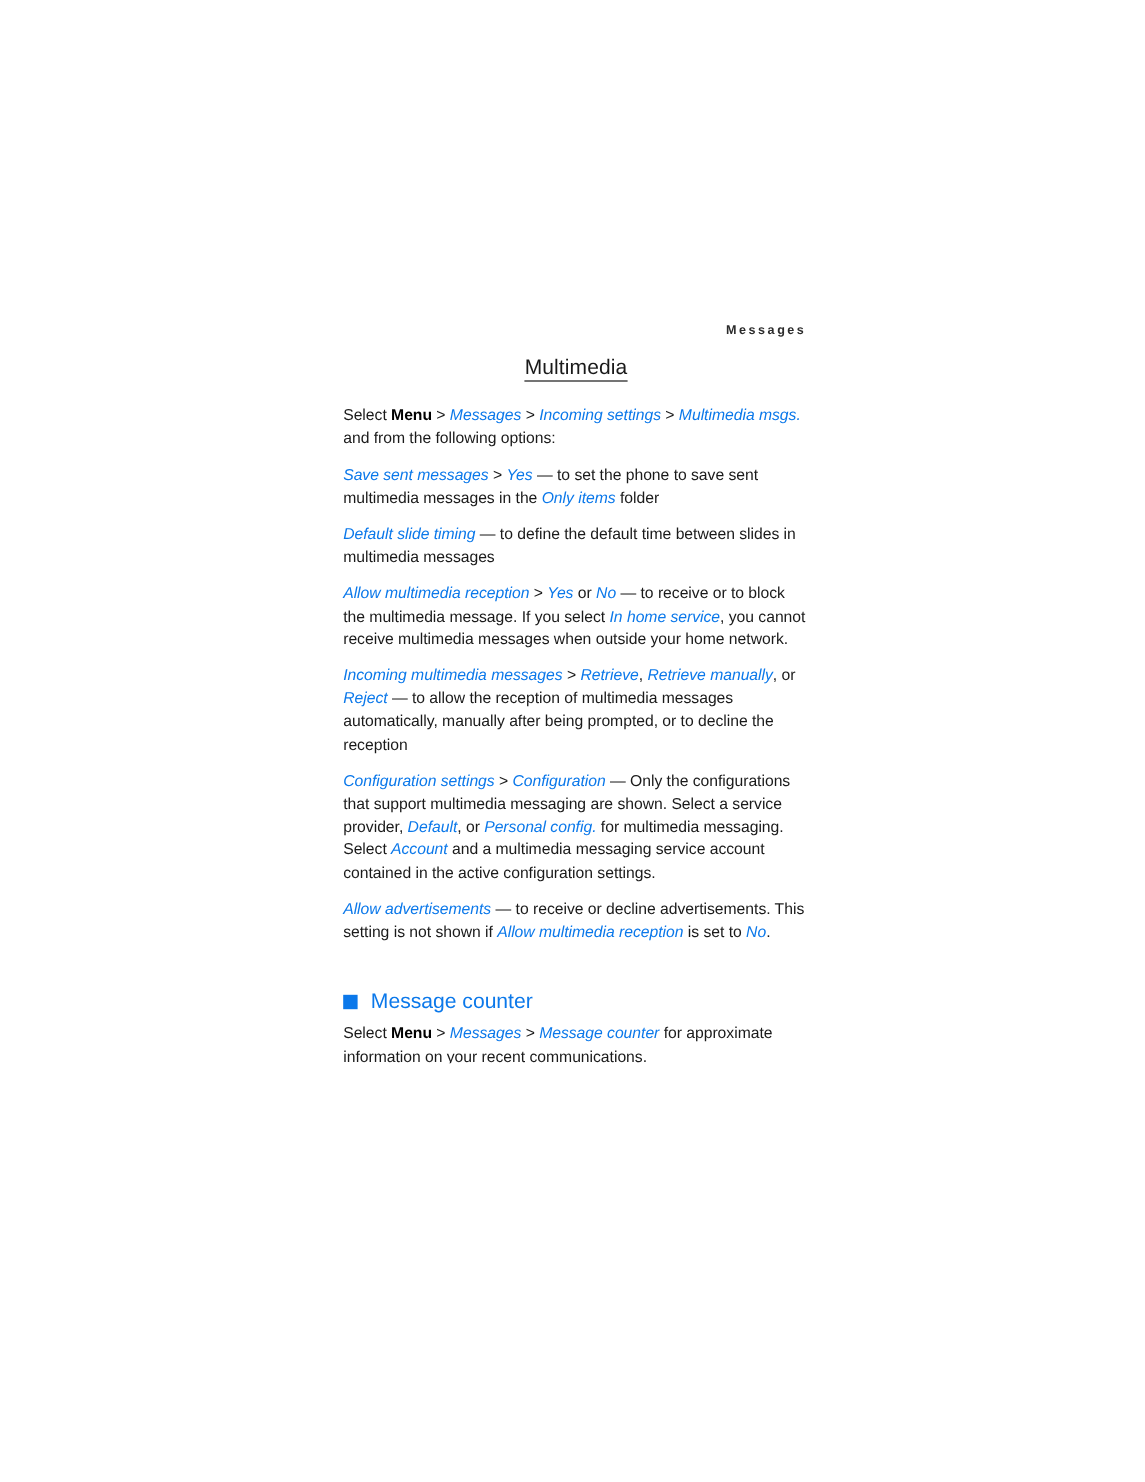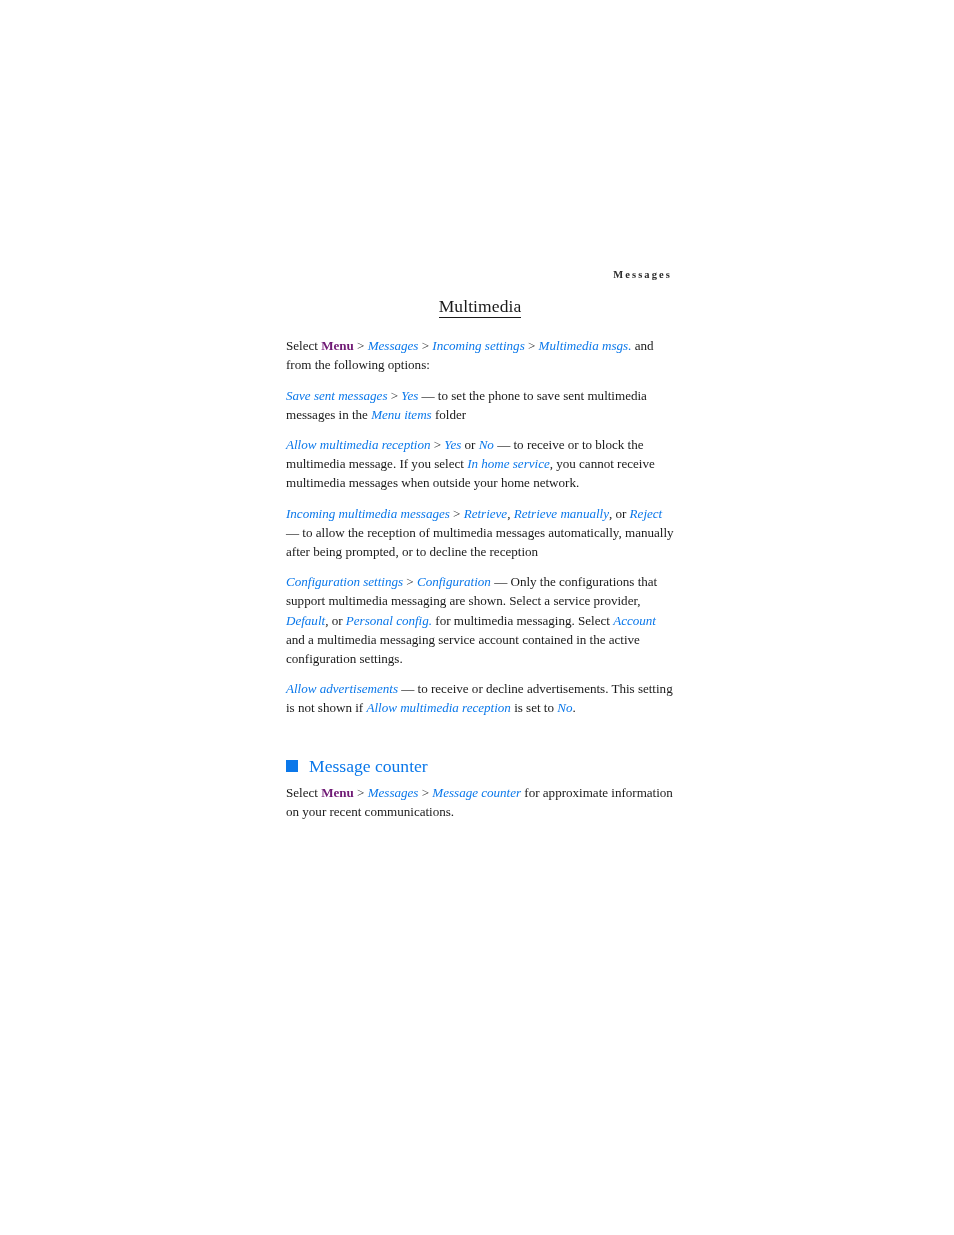--- a/index.html
+++ b/index.html
@@ -15,21 +15,20 @@
     color: #1a1a1a;
     -webkit-font-smoothing: antialiased;
   }
 
   .page {
     position: absolute;
     left: 0; top: 0;
     width: 954px;
     height: 886px;
     overflow: hidden;
-    font-family: Liberation Serif, serif;
   }
 
   
   .running-head {
     position: absolute;
     left: 286px;
     top: 269px;
     width: 386px;
     text-align: right;
     font-size: 10.5px;
@@ -66,21 +65,21 @@
     color: #1a1a1a;
     letter-spacing: -0.02px;
   }
   p.body:last-child { margin-bottom: 11px; }
 
   .lnk {
     color: #0b78ea;
     font-style: italic;
   }
   .lnk-b {
-    color: #701a75;
+    color: #000000;
     font-style: normal;
     font-weight: bold;
   }
   .gt { color: #1a1a1a; }
 
   
   h2.sq-heading {
     margin: 0 0 6px 0;
     font-size: 17.6px;
     font-weight: normal;
@@ -121,24 +120,25 @@
 
   <div class="content">
 
     <div class="title-wrap">
       <h1 class="section-title">Multimedia</h1>
     </div>
 
 
     <p class="body"><span>Select </span><span class="lnk-b">Menu</span><span class="gt"> &gt; </span><span class="lnk">Messages</span><span class="gt"> &gt; </span><span class="lnk">Incoming settings</span><span class="gt"> &gt; </span><span class="lnk">Multimedia msgs.</span><span> and from the following options:</span></p>
 
-    <p class="body"><span class="lnk">Save sent messages</span><span class="gt"> &gt; </span><span class="lnk">Yes</span><span> — to set the phone to save sent multimedia messages in the </span><span class="lnk">Menu items</span><span> folder</span></p>
+    <p class="body"><span class="lnk">Save sent messages</span><span class="gt"> &gt; </span><span class="lnk">Yes</span><span> — to set the phone to save sent multimedia messages in the </span><span class="lnk">Only items</span><span> folder</span></p>
 
 
 
+    <p class="body"><span class="lnk">Default slide timing</span><span> — to define the default time between slides in multimedia messages</span></p>
 
     <p class="body"><span class="lnk">Allow multimedia reception</span><span class="gt"> &gt; </span><span class="lnk">Yes</span><span> or </span><span class="lnk">No</span><span> — to receive or to block the multimedia message. If you select </span><span class="lnk">In home service</span><span>, you cannot receive multimedia messages when outside your home network.</span></p>
 
     <p class="body"><span class="lnk">Incoming multimedia messages</span><span class="gt"> &gt; </span><span class="lnk">Retrieve</span><span>, </span><span class="lnk">Retrieve manually</span><span>, or </span><span class="lnk">Reject</span><span> — to allow the reception of multimedia messages automatically, manually after being prompted, or to decline the reception</span></p>
 
     <p class="body"><span class="lnk">Configuration settings</span><span class="gt"> &gt; </span><span class="lnk">Configuration</span><span> — Only the configurations that support multimedia messaging are shown. Select a service provider, </span><span class="lnk">Default</span><span>, or </span><span class="lnk">Personal config.</span><span> for multimedia messaging. Select </span><span class="lnk">Account</span><span> and a multimedia messaging service account contained in the active configuration settings.</span></p>
 
     <p class="body"><span class="lnk">Allow advertisements</span><span> — to receive or decline advertisements. This setting is not shown if </span><span class="lnk">Allow multimedia reception</span><span> is set to </span><span class="lnk">No</span><span>.</span></p>
 
     <div class="spacer-before-heading"></div>

